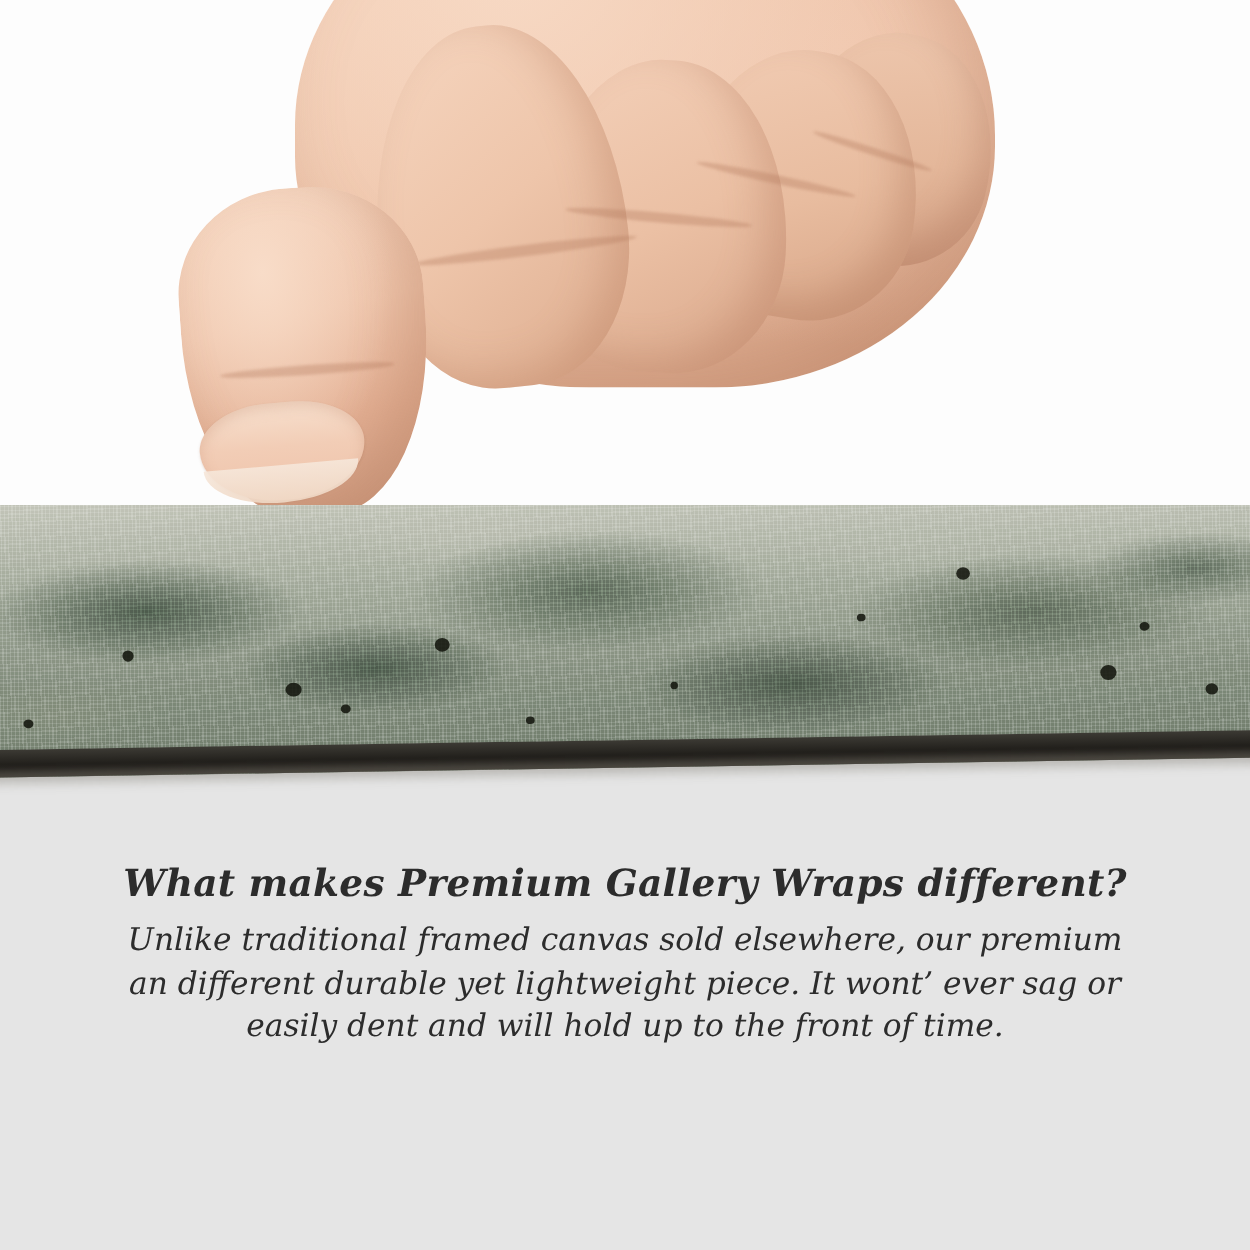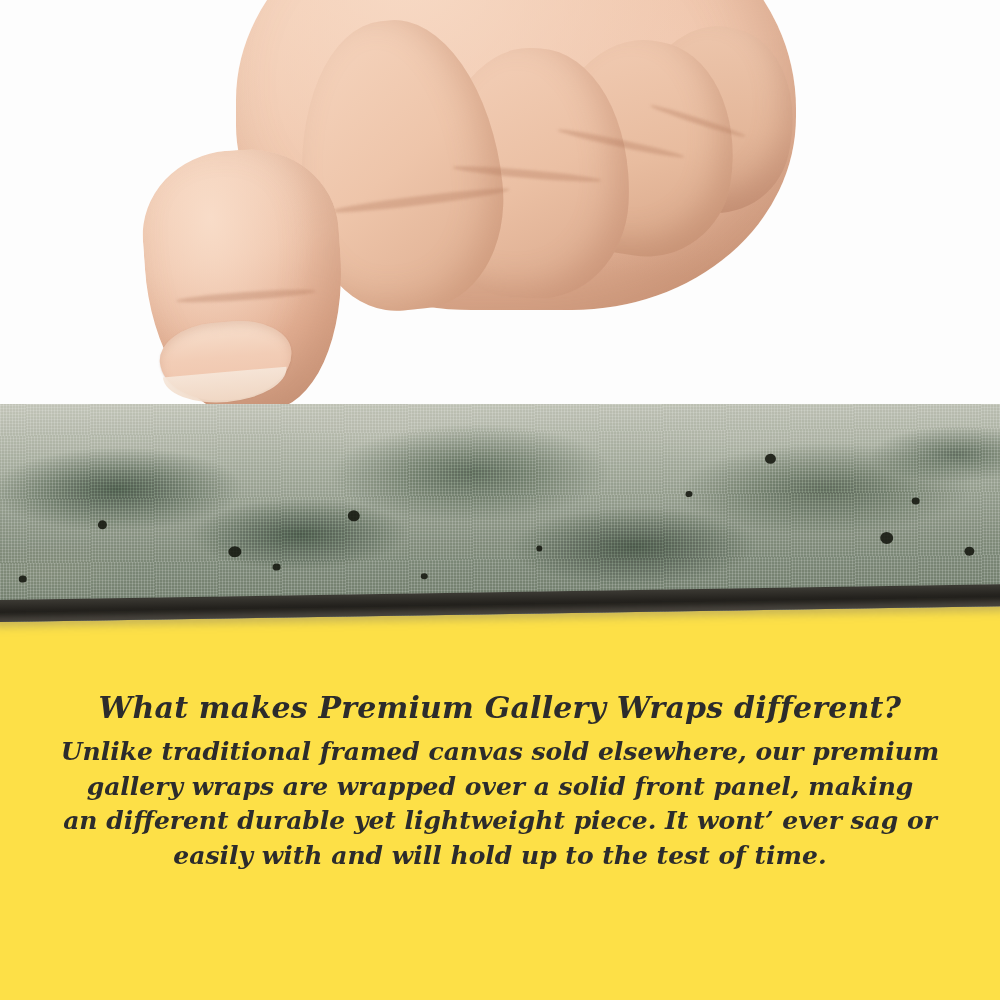--- a/index.html
+++ b/index.html
@@ -5,21 +5,21 @@
   * { box-sizing: border-box; }
   html, body {
     margin: 0;
     padding: 0;
     background: #ffffff;
   }
   .page {
     position: relative;
     width: 1000px;
     height: 1000px;
-    background: #fde047;
+    background: #e5e5e5;
     overflow: hidden;
     font-family: "Liberation Sans", sans-serif;
   }
 
   
   .hand-region {
     position: absolute;
     left: 0;
     top: 0;
     width: 1000px;
@@ -199,21 +199,21 @@
   .caption h2 {
     margin: 0 0 8px 0;
     font-size: 30px;
     font-weight: 700;
     letter-spacing: 0.2px;
   }
   .caption p {
     margin: 10px;
     font-size: 25px;
     line-height: 1.38;
-    font-weight: 700;
+    font-weight: 400;
   }
   .caption .line { display: block; }
 </style>
 </head>
 <body>
 
 <div class="page">
 
   <div class="hand-region">
     <div class="knuckle-mass"></div>
@@ -250,19 +250,18 @@
       <div class="speck" style="left:22px; top:172px; width:8px; height:7px;"></div>
     </div>
     <div class="canvas-shadowline"></div>
     <div class="canvas-underglow"></div>
   </div>
 
   <div class="caption">
     <h2>What makes Premium Gallery Wraps different?</h2>
     <p>
       <span class="line">Unlike traditional framed canvas sold elsewhere, our premium</span>
-      <span class="line">gallery wraps are wrapped over a solid front panel, making</span>
       <span class="line">an different durable yet lightweight piece. It wont’ ever sag or</span>
-      <span class="line">easily with and will hold up to the test of time.</span>
+      <span class="line">easily dent and will hold up to the front of time.</span>
     </p>
   </div>
 
 </div>
 
 </body></html>

